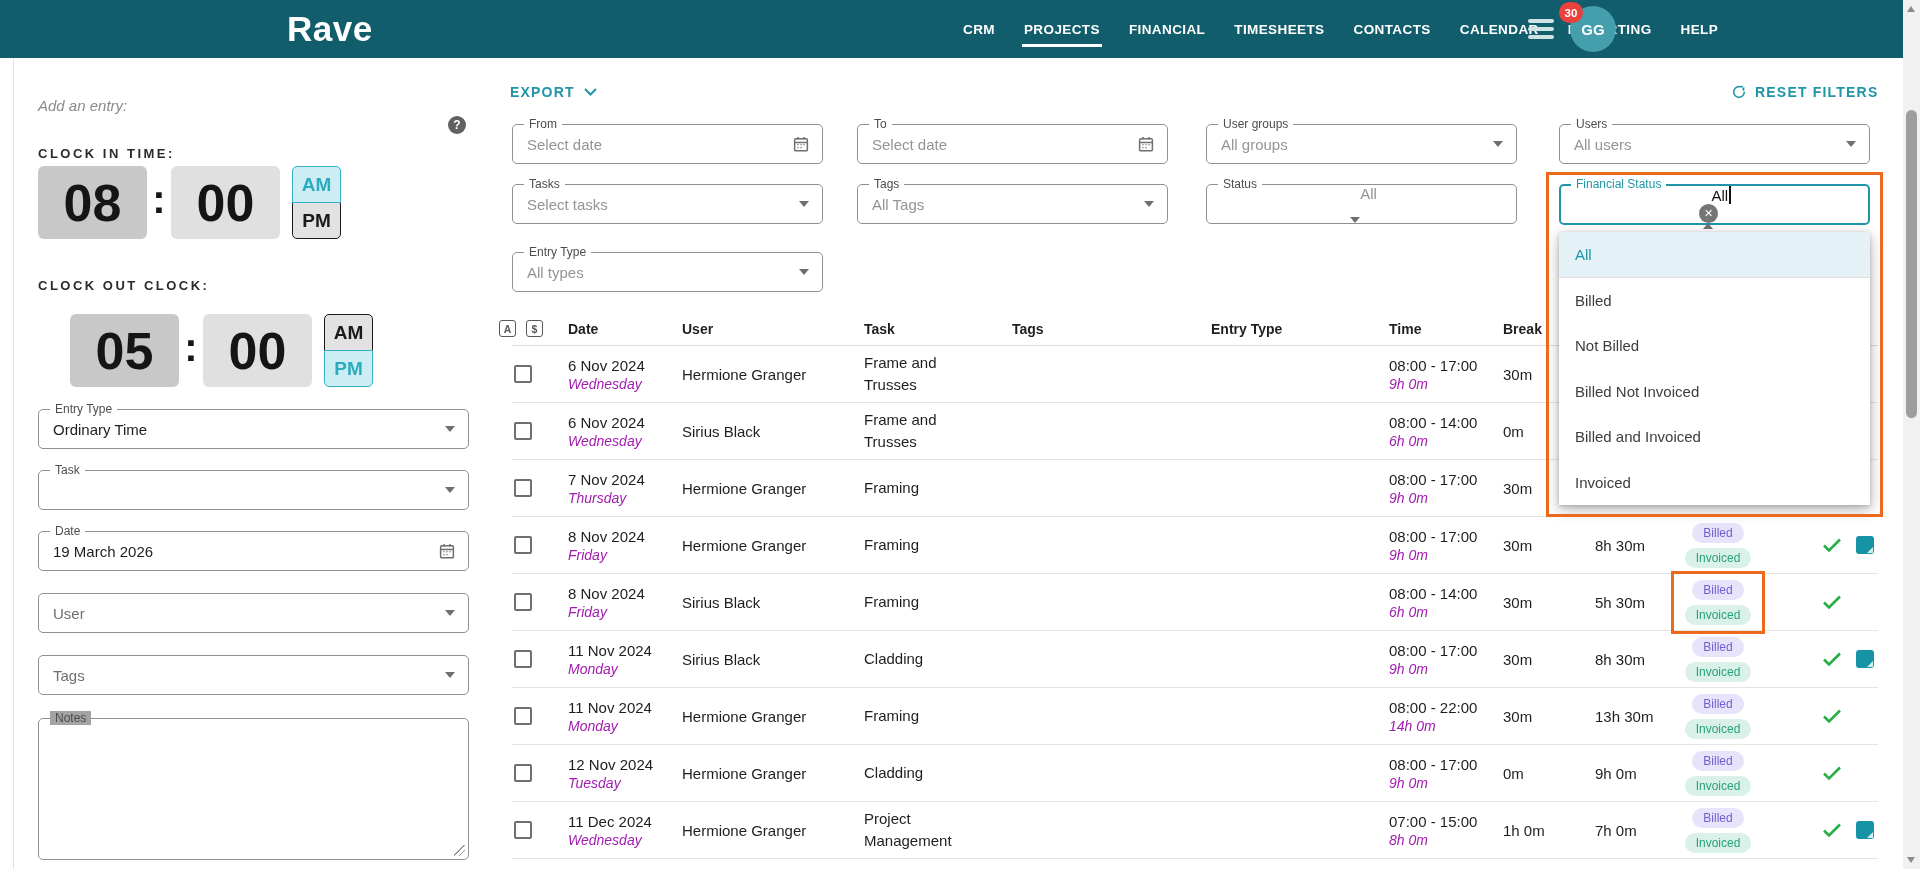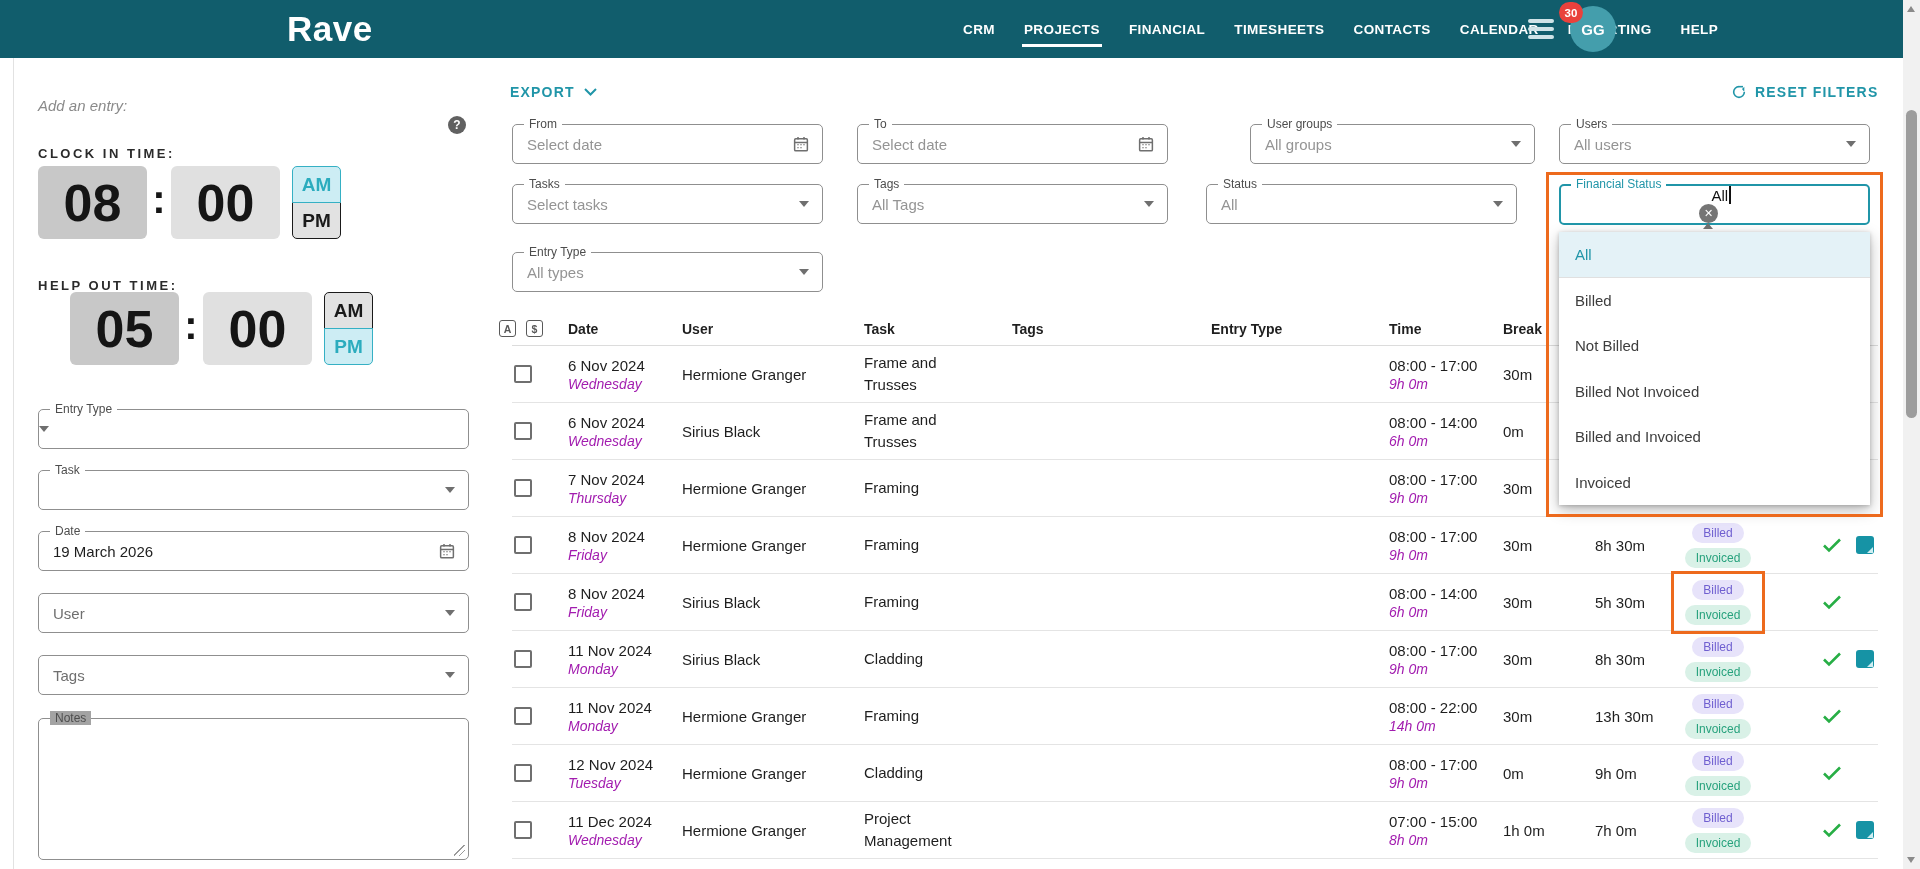--- a/index.html
+++ b/index.html
@@ -128,33 +128,34 @@
 <div class="clock-group" style="top:166px;">
   <div class="digit-box digit-hour">08</div>
   <div class="clock-colon">:</div>
   <div class="digit-box digit-min">00</div>
   <div class="ampm-stack">
     <div class="ampm-btn selected">AM</div>
     <div class="ampm-btn">PM</div>
   </div>
 </div>
 
-<div class="clock-label" style="top:278px;">HELP OUT TIME:</div>
-<div class="clock-group" style="top:292px;padding-left:32px;">
+<div class="clock-label" style="top:278px;">CLOCK OUT CLOCK:</div>
+<div class="clock-group" style="top:314px;padding-left:32px;">
   <div class="digit-box digit-hour">05</div>
   <div class="clock-colon">:</div>
   <div class="digit-box digit-min">00</div>
   <div class="ampm-stack">
     <div class="ampm-btn">AM</div>
     <div class="ampm-btn selected">PM</div>
   </div>
 </div>
 
 <div class="mfield" style="left:38px; top:409px; width:431px; height:40px;">
   <span class="flabel">Entry Type</span>
+  <span class="fvalue">Ordinary Time</span>
   <span class="arrow-down"></span>
 </div>
 
 <div class="mfield" style="left:38px; top:470px; width:431px; height:40px;">
   <span class="flabel">Task</span>
   <span class="fvalue"></span>
   <span class="arrow-down"></span>
 </div>
 
 <div class="mfield" style="left:38px; top:531px; width:431px; height:40px;">
@@ -214,42 +215,42 @@
   <span class="flabel">To</span>
   <span class="fvalue placeholder">Select date</span>
   <span class="cal-icon">
     <svg width="18" height="18" viewBox="0 0 24 24" fill="none" stroke="#6f6f6f" stroke-width="2">
         <rect x="3.5" y="5" width="17" height="16" rx="1.5"></rect>
         <path d="M3.5 10h17M8 2.5V6M16 2.5V6"></path>
         <path d="M7 13h2M11 13h2M15 13h2M7 17h2M11 17h2" stroke-width="1.6"></path>
       </svg>
   </span>
 </div>
-<div class="mfield" style="left:1206px; top:124px; width:285px; height:40px;margin-left:44px;">
+<div class="mfield" style="left:1206px; top:124px; width:311px; height:40px;">
   <span class="flabel">User groups</span>
   <span class="fvalue placeholder">All groups</span>
   <span class="arrow-down"></span>
 </div>
 <div class="mfield" style="left:1559px; top:124px; width:311px; height:40px;">
   <span class="flabel">Users</span>
   <span class="fvalue placeholder">All users</span>
   <span class="arrow-down"></span>
 </div>
 
 <div class="mfield" style="left:512px; top:184px; width:311px; height:40px;">
   <span class="flabel">Tasks</span>
   <span class="fvalue placeholder">Select tasks</span>
   <span class="arrow-down"></span>
 </div>
 <div class="mfield" style="left:857px; top:184px; width:311px; height:40px;">
   <span class="flabel">Tags</span>
   <span class="fvalue placeholder">All Tags</span>
   <span class="arrow-down"></span>
 </div>
-<div class="mfield" style="left:1206px; top:184px; width:311px; height:40px;">
+<div class="mfield" style="left:1206px; top:184px; width:311px; height:40px;flex-direction:column;">
   <span class="flabel">Status</span>
   <span class="fvalue placeholder">All</span>
   <span class="arrow-down"></span>
 </div>
 
 <div class="mfield" style="left:512px; top:252px; width:311px; height:40px;">
   <span class="flabel">Entry Type</span>
   <span class="fvalue placeholder">All types</span>
   <span class="arrow-down"></span>
 </div>

